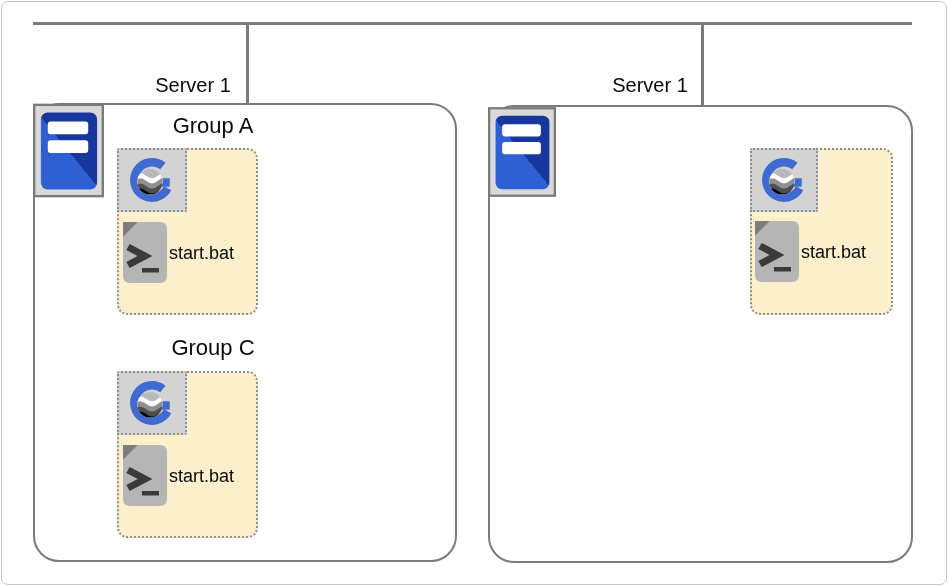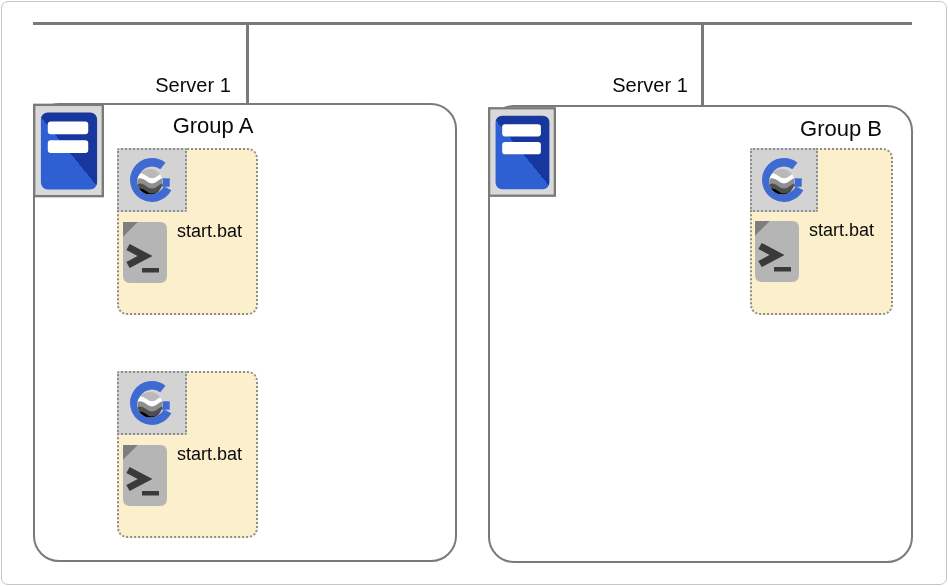--- a/index.html
+++ b/index.html
@@ -50,21 +50,21 @@
     position:absolute; background:#d3d3d3;
     border:2.3px dotted #8d8d8d; border-radius:2px; box-sizing:border-box;
     display:flex; align-items:center; justify-content:center;
   }
   .lt-a { left:117px; top:148px; width:70px; height:64px; }
   .lt-c { left:117px; top:371px; width:70px; height:64px; }
   .lt-b { left:750px; top:148px; width:68px; height:64px; }
   .logo-tile svg { width:58px; height:54px; }
 
   .file-row {
-    position:absolute; display:flex; gap:8px; height:64px;
+    position:absolute; display:flex; align-items:center; height:64px;
   }
   .fr-a { left:121px; top:221px; }
   .fr-c { left:121px; top:444px; }
   .fr-b { left:753px; top:220px; }
   .file-icon { width:48px; height:64px; flex:0 0 auto; }
   .file-label { font-size:18px; }
 
   .defs-holder { position:absolute; width:0; height:0; overflow:hidden; }
 </style>
 </head>
@@ -138,34 +138,34 @@
         <use href="#geo-logo"></use>
       </svg>
   </div>
   <div class="file-row fr-a">
     <svg class="file-icon" viewBox="0 0 48 64">
         <use href="#doc-icon"></use>
       </svg>
     <span class="file-label">start.bat</span>
   </div>
 
+  <div class="label group-label gl-c">Group C</div>
   <div class="group-box gb-c"></div>
   <div class="logo-tile lt-c">
     <svg viewBox="0 0 64 64">
         <use href="#geo-logo"></use>
       </svg>
   </div>
   <div class="file-row fr-c">
     <svg class="file-icon" viewBox="0 0 48 64">
         <use href="#doc-icon"></use>
       </svg>
     <span class="file-label">start.bat</span>
   </div>
 
-  <div class="label group-label gl-b">Group B</div>
   <div class="group-box gb-b"></div>
   <div class="logo-tile lt-b">
     <svg viewBox="0 0 64 64">
         <use href="#geo-logo"></use>
       </svg>
   </div>
   <div class="file-row fr-b">
     <svg class="file-icon" viewBox="0 0 48 64">
         <use href="#doc-icon"></use>
       </svg>

